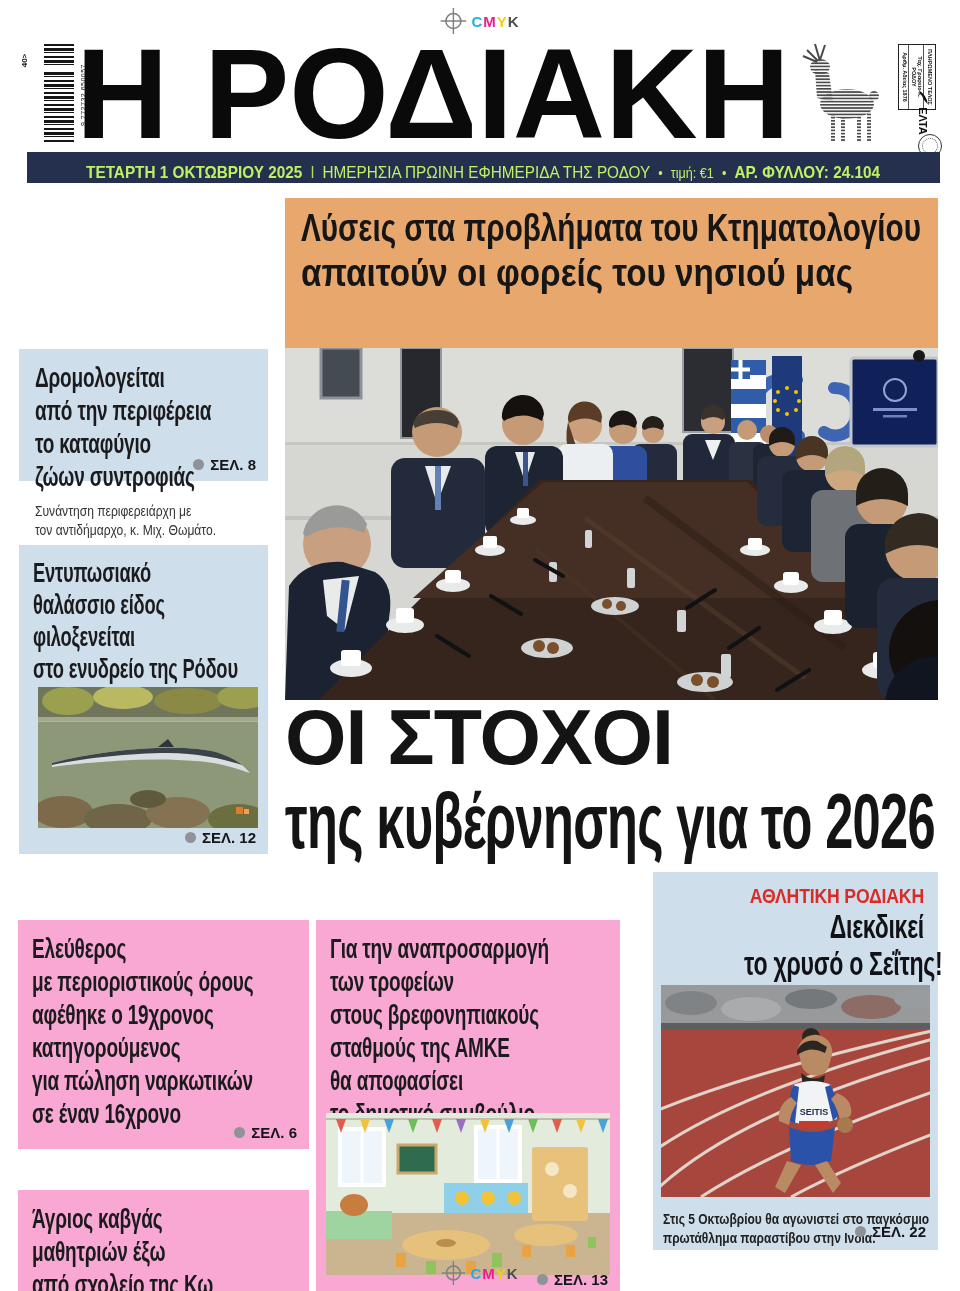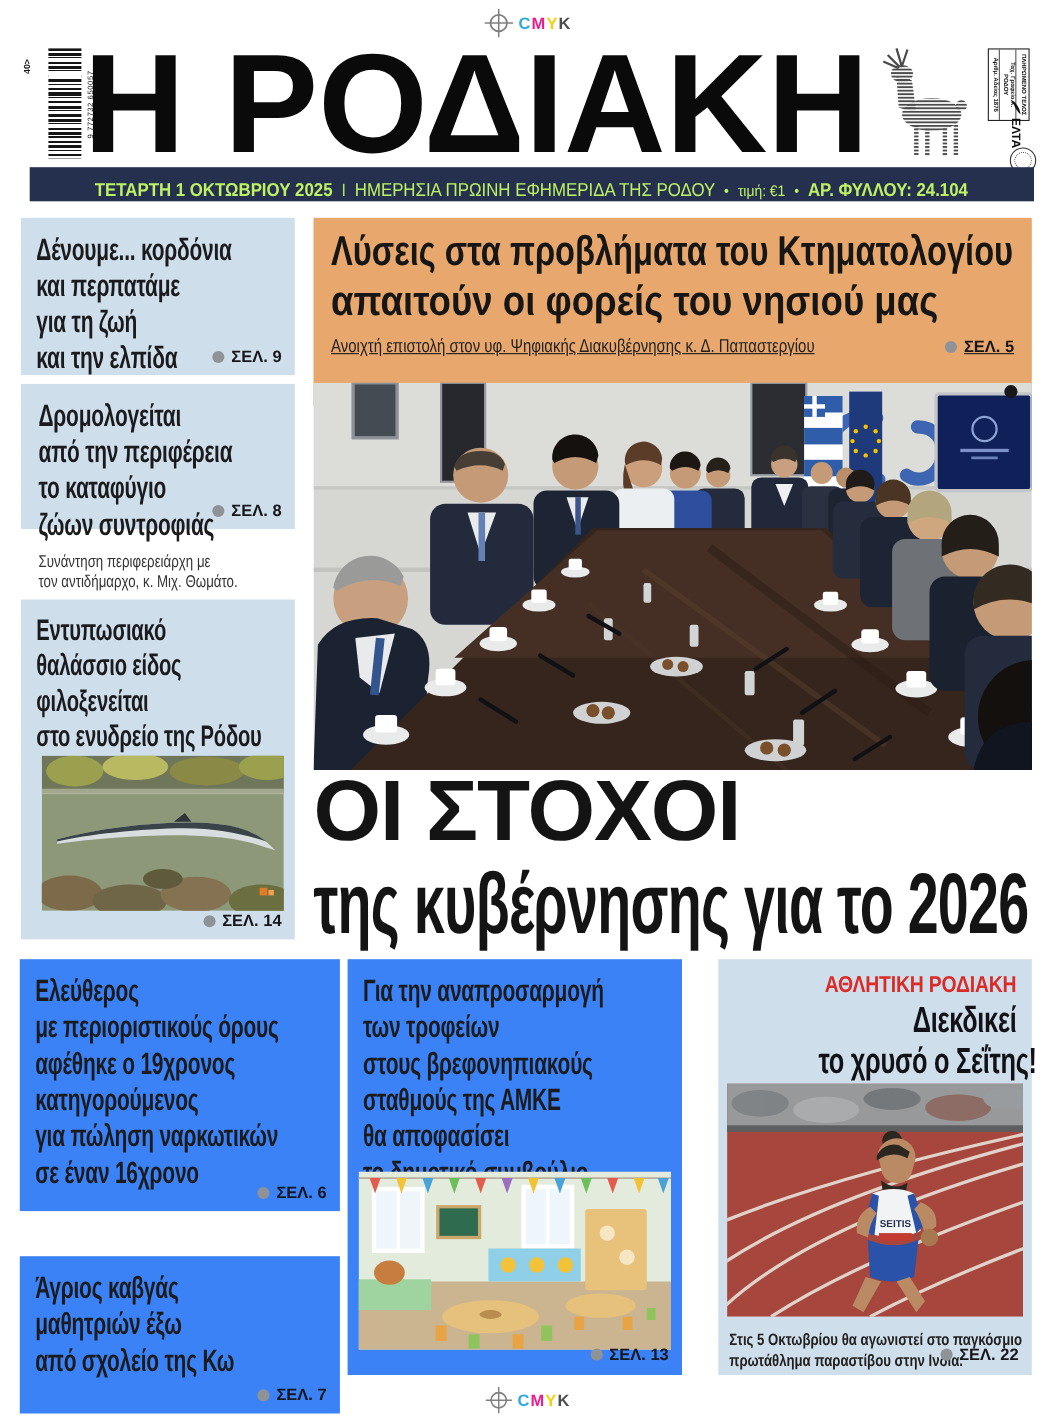--- a/index.html
+++ b/index.html
@@ -35,25 +35,25 @@
     display:flex;align-items:flex-end;justify-content:center;color:#bef264;white-space:nowrap;}
   .datebar .inner{display:flex;align-items:baseline;gap:9px;transform:scaleX(.9);}
   .d-date{font-weight:700;font-size:17px;}
   .d-sep{font-weight:300;font-size:16px;opacity:.9;}
   .d-sub{font-weight:400;font-size:17px;}
   .d-dot{font-size:14px;}
   .d-price{font-weight:400;font-size:14px;}
   .d-issue{font-weight:700;font-size:17px;}
   
   .panel{position:absolute;box-sizing:border-box;padding:12px 14px;}
-  .blue{background:#cfdeeb;} .beige{background:#3b82f6;} .orange{background:#e8a76c;}
+  .blue{background:#cfdeeb;} .beige{background:#f9a8d4;margin-top:48px;} .orange{background:#e8a76c;}
   .pA{left:19px;top:198px;width:249px;height:143px;}
   .pB{left:19px;top:349px;width:249px;height:132px;padding-left:16px;}
   .pC{left:19px;top:545px;width:249px;height:309px;}
-  .lead{left:285px;top:198px;width:653px;height:171px;padding:10px 16px;text-decoration:underline;}
+  .lead{left:285px;top:198px;width:653px;height:171px;padding:10px 16px;}
   .pD{left:18px;top:872px;width:291px;height:229px;}
   .pE{left:18px;top:1142px;width:291px;height:143px;}
   .pF{left:316px;top:872px;width:304px;height:378px;}
   .pG{left:653px;top:872px;width:285px;height:378px;background:#cfdeeb;}
   .tl{font-weight:700;font-size:28px;line-height:33px;white-space:nowrap;transform:scaleX(.68);
       transform-origin:0 50%;letter-spacing:-.3px;color:#1b1b1d;}
   .tl27{font-size:27px;line-height:32px;}
   .sub{font-weight:400;font-size:15.5px;line-height:19px;white-space:nowrap;transform:scaleX(.78);
       transform-origin:0 50%;color:#333;margin-top:8px;}
   .sub + .sub{margin-top:0;}
@@ -160,30 +160,20 @@
       <span class="d-date">ΤΕΤΑΡΤΗ 1 ΟΚΤΩΒΡΙΟΥ 2025</span>
       <span class="d-sep">Ι</span>
       <span class="d-sub">ΗΜΕΡΗΣΙΑ ΠΡΩΙΝΗ ΕΦΗΜΕΡΙΔΑ ΤΗΣ ΡΟΔΟΥ</span>
       <span class="d-dot">•</span>
       <span class="d-price">τιμή: €1</span>
       <span class="d-dot">•</span>
       <span class="d-issue">ΑΡ. ΦΥΛΛΟΥ: 24.104</span>
     </div>
   </div>
 
-  <article class="panel blue pA">
-    <div class="tl">Δένουμε... κορδόνια</div>
-    <div class="tl">και περπατάμε</div>
-    <div class="tl">για τη ζωή</div>
-    <div class="tl">και την ελπίδα</div>
-    <div class="selrow">
-        <span class="dot"></span>
-        <span class="sel">ΣΕΛ. 9</span>
-      </div>
-  </article>
 
   <article class="panel blue pB">
     <div class="tl">Δρομολογείται</div>
     <div class="tl">από την περιφέρεια</div>
     <div class="tl">το καταφύγιο</div>
     <div class="tl">ζώων συντροφιάς</div>
     <div class="sub">Συνάντηση περιφερειάρχη με</div>
     <div class="sub">τον αντιδήμαρχο, κ. Μιχ. Θωμάτο.</div>
     <div class="selrow">
         <span class="dot"></span>
@@ -218,36 +208,29 @@
         <path d="M14 76 C 60 64, 120 58, 160 62 C 180 64, 194 70, 204 78 C 186 72, 160 66, 130 66 C 90 66, 40 72, 14 78 Z" fill="#3a4348"></path>
         <path d="M120 60 l10 -8 l6 8 Z" fill="#2e363b"></path>
       </g>
       <g fill="#e07b28">
           <rect x="198" y="120" width="7" height="7"></rect>
           <rect x="206" y="122" width="5" height="5" fill="#f0a04e"></rect>
         </g>
     </svg>
     <div class="selrow">
         <span class="dot"></span>
-        <span class="sel">ΣΕΛ. 14</span>
+        <span class="sel">ΣΕΛ. 12</span>
       </div>
   </article>
 
   <article class="panel orange lead">
     <svg class="lead-svg" width="625" height="86" viewBox="0 0 625 86">
       <text x="0" y="33" font-size="38" textLength="620" lengthAdjust="spacingAndGlyphs">Λύσεις στα προβλήματα του Κτηματολογίου</text>
       <text x="0" y="78" font-size="38" textLength="552" lengthAdjust="spacingAndGlyphs">απαιτούν οι φορείς του νησιού μας</text>
     </svg>
-    <div class="lead-subrow">
-      <span class="lead-sub">Ανοιχτή επιστολή στον υφ. Ψηφιακής Διακυβέρνησης κ. Δ. Παπαστεργίου</span>
-      <span class="lead-selrow">
-          <span class="dot"></span>
-          <span class="sel">ΣΕΛ. 5</span>
-        </span>
-    </div>
   </article>
 
   <svg class="mainphoto" width="653" height="352" viewBox="0 0 653 352">
     <rect width="653" height="352" fill="#d6d7d3"></rect>
     <rect width="653" height="96" fill="#dcddd9"></rect>
     <rect y="94" width="653" height="3" fill="#c6c7c3"></rect>
     <rect y="168" width="653" height="4" fill="#c2c3bf"></rect>
     <rect x="36" width="40" height="50" fill="#454b52" stroke="#8d9299" stroke-width="3"></rect>
     <rect x="116" width="40" height="90" fill="#26282d" stroke="#94979b" stroke-width="2"></rect>
     <g stroke="#3d65b2" stroke-width="12" fill="none" stroke-linecap="round">

